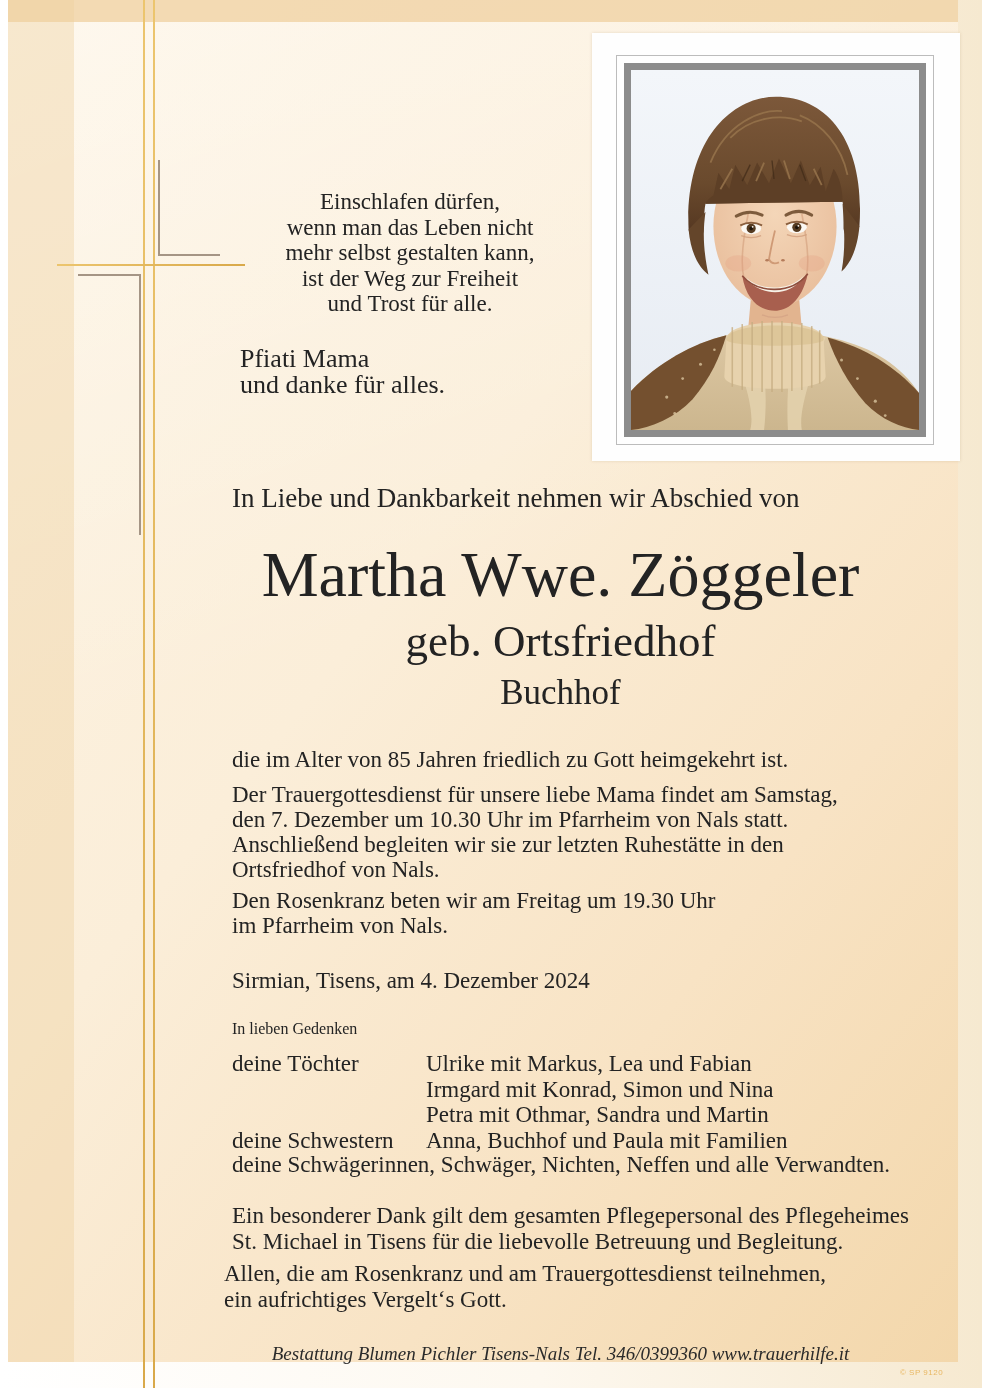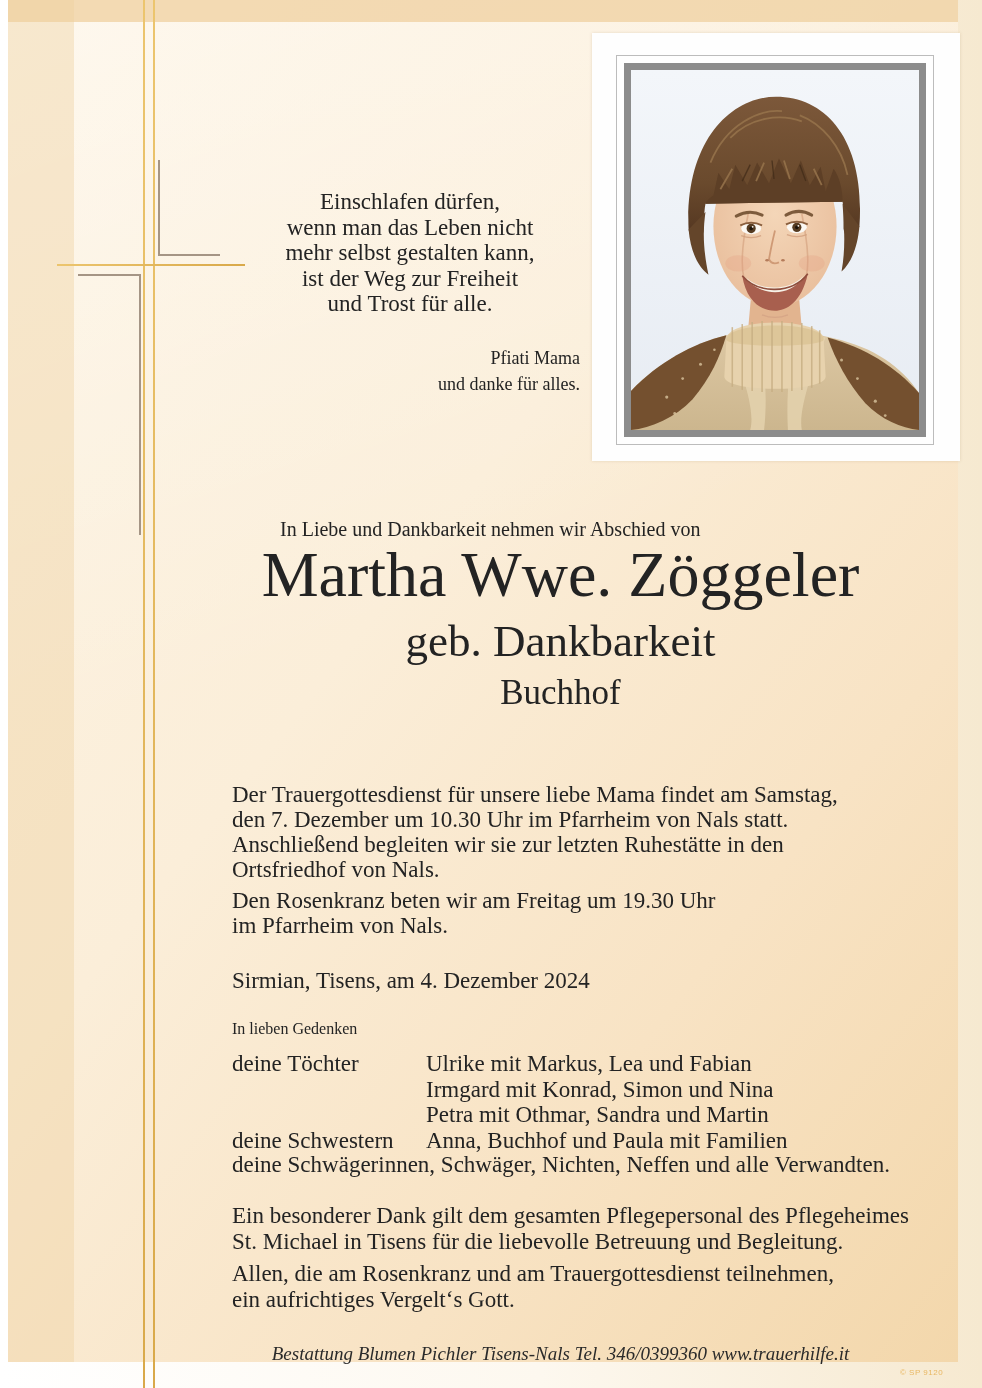--- a/index.html
+++ b/index.html
@@ -27,52 +27,52 @@
   .v-gold-1 { left:143px; top:0; width:2px; height:1388px; }
   .v-gold-2 { left:153px; top:0; width:2px; height:1388px; }
   .h-gold   { left:57px;  top:264px; width:188px; height:2px; }
   .v-gray-top    { left:158px; top:160px; width:2px; height:95px; }
   .h-gray-top    { left:158px; top:254px; width:62px; height:2px; }
   .h-gray-left   { left:78px;  top:274px; width:63px; height:2px; }
   .v-gray-bottom { left:139px; top:276px; width:2px; height:259px; }
 
   .txt { position:absolute; white-space:pre-line; }
   .poem { left:240px; top:189px; width:340px; text-align:center; font-size:23px; line-height:25.5px; }
-  .dedication { left:240px; top:346px; width:340px; text-align:right; font-size:18px; line-height:25.5px; }
+  .dedication { left:240px; top:346px; width:340px; text-align:left; font-size:26px; line-height:25.5px; }
 
   .photo-mat {
     position:absolute; left:592px; top:33px; width:368px; height:428px;
     background:#fefefe; box-shadow:0 0 3px rgba(120,90,40,.18);
   }
   .photo-hairline { position:absolute; inset:22px 26px 16px 24px; border:1px solid #bcbcbc; }
   .photo-frame {
     position:absolute; inset:30px 34px 24px 32px;
     border:7px solid #8c8c8c; background:#fff; box-sizing:border-box;
   }
   .photo-frame svg { display:block; width:100%; height:100%; }
 
-  .intro { left:232px; top:518px; width:600px; font-size:20px;margin-left:48px; }
+  .intro { left:232px; top:483px; width:600px; font-size:27px; }
   .name  { left:163px; top:543px; width:795px; text-align:center; font-size:64px; line-height:1; }
   .maiden{ left:163px; top:619px; width:795px; text-align:center; font-size:45px; line-height:1; }
   .house { left:163px; top:675px; width:795px; text-align:center; font-size:35px; line-height:1; }
 
   .body-par { font-size:23px; line-height:25px; }
   .age      { left:232px; top:747px; width:680px; }
   .service  { left:232px; top:782px; width:680px; }
   .rosary   { left:232px; top:888px; width:680px; }
   .dateline { left:232px; top:968px; width:680px; }
 
   .mem-heading { left:232px; top:1020px; width:500px; font-size:16px; }
   .mourners { position:absolute; left:232px; top:1051px; width:700px; font-size:23px; }
   .mourner-row { display:flex; line-height:25.6px; }
   .mourner-row .lab { width:194px; flex:0 0 194px; }
   .relatives { left:232px; top:1152px; width:720px; font-size:23px; }
 
   .thanks1 { left:232px; top:1203px; width:720px; font-size:23px; line-height:25.5px; }
-  .thanks2 { left:232px; top:1261px; width:720px; font-size:23px; line-height:25.5px; }
+  .thanks2 { left:224px; top:1261px; width:720px; font-size:23px; line-height:25.5px; }
 
   .footer { left:163px; top:1324px; width:795px; text-align:center; font-size:19px; font-style:italic; color:#2a2a2a;margin-top:19px; }
   .watermark { left:900px; top:1368px; width:70px; font-size:8px; letter-spacing:.5px; color:#e7b257; opacity:.9;
                font-family:"Liberation Sans","DejaVu Sans",sans-serif; }
 </style>
 </head>
 <body>
 
 <div class="page">
 
@@ -215,23 +215,24 @@
               <path d="M144,106 L142,88"></path>
               <path d="M176,108 L170,92"></path>
           </g>
         </g>
       </svg>
     </div>
   </div>
 
   <div class="txt intro">In Liebe und Dankbarkeit nehmen wir Abschied von</div>
   <div class="txt name">Martha Wwe. Zöggeler</div>
-  <div class="txt maiden">geb. Dankbarkeit</div>
+  <div class="txt maiden">geb. Ortsfriedhof</div>
   <div class="txt house">Buchhof</div>
 
+  <div class="txt body-par age">die im Alter von 85 Jahren friedlich zu Gott heimgekehrt ist.</div>
   <div class="txt body-par service">Der Trauergottesdienst für unsere liebe Mama findet am Samstag,
 den 7. Dezember um 10.30 Uhr im Pfarrheim von Nals statt.
 Anschließend begleiten wir sie zur letzten Ruhestätte in den
 Ortsfriedhof von Nals.</div>
   <div class="txt body-par rosary">Den Rosenkranz beten wir am Freitag um 19.30 Uhr
 im Pfarrheim von Nals.</div>
   <div class="txt body-par dateline">Sirmian, Tisens, am 4. Dezember 2024</div>
 
   <div class="txt mem-heading">In lieben Gedenken</div>
   <div class="mourners">

